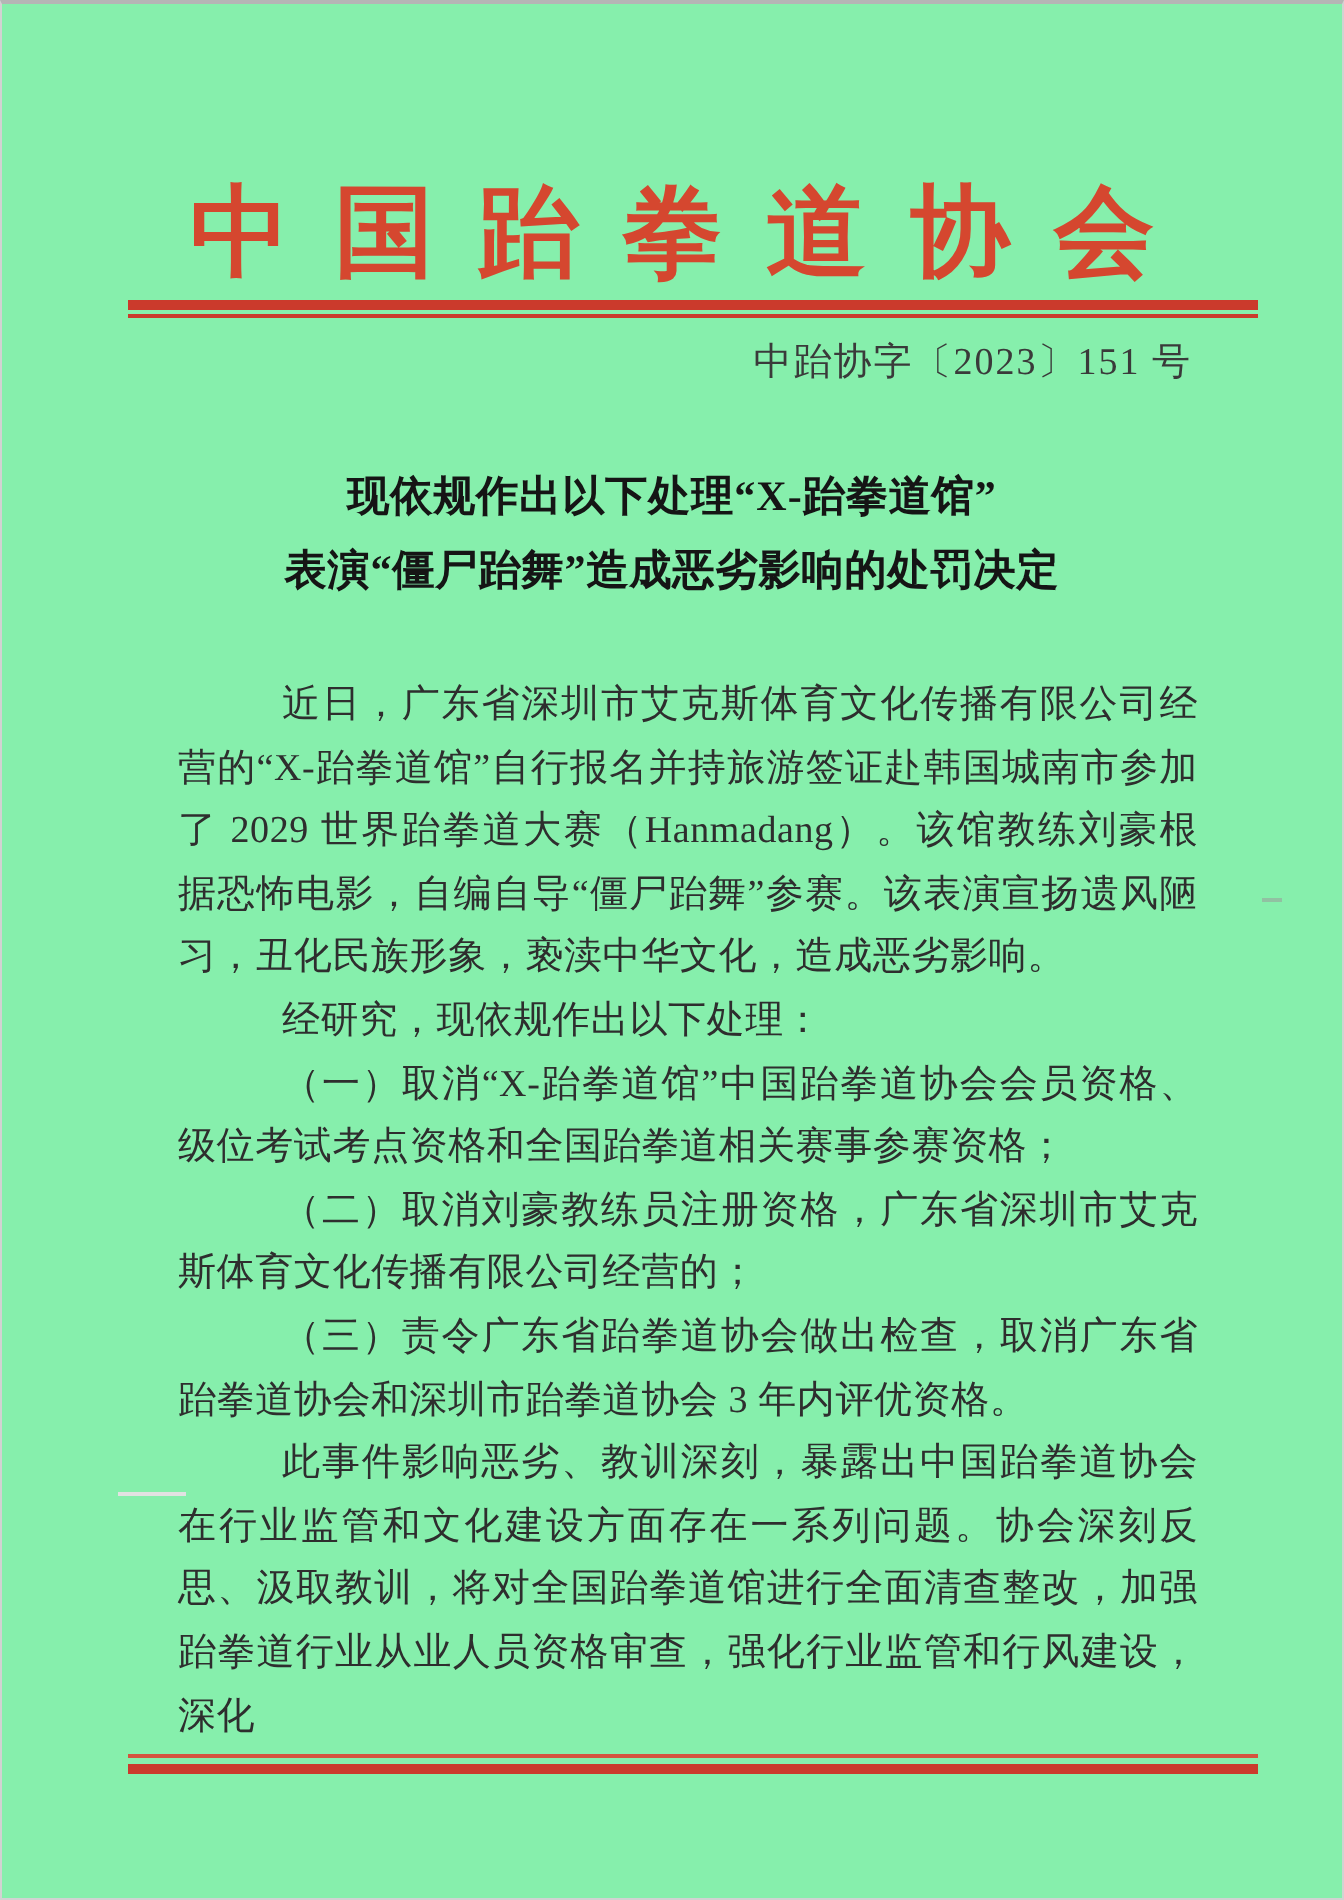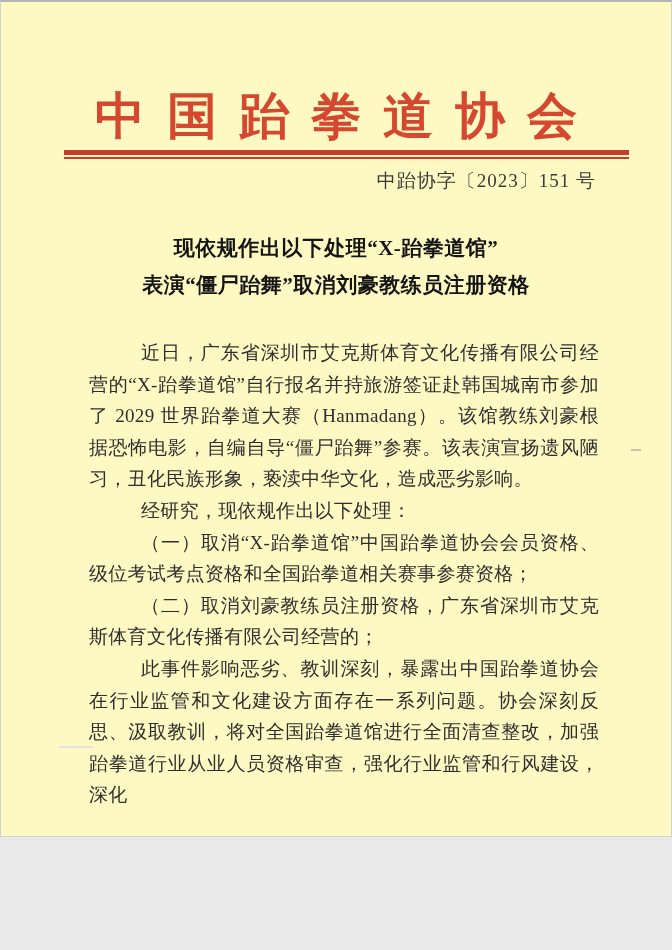--- a/index.html
+++ b/index.html
@@ -4,23 +4,23 @@
 <style>
   html, body {
     margin: 0;
     padding: 0;
     background: #e9e9e9;
     font-family: "Liberation Serif", "DejaVu Serif", serif;
   }
   .page {
     position: relative;
     width: 672px;
-    height: 837px;
+    height: 950px;
     margin: 0;
-    background: #fef9c3;
+    background: #86efac;
     box-sizing: border-box;
     border: 1px solid #d2d2d2;
     border-top: 2px solid #b5b5b5;
     overflow: hidden;
   }
   .org-title {
     position: absolute;
     top: 86px;
     left: 0;
     right: 0;
@@ -113,28 +113,29 @@
 <div class="page">
 
   <h1 class="org-title">中国跆拳道协会</h1>
 
   <div class="rule rule-top"></div>
 
   <div class="doc-number">中跆协字〔2023〕151 号</div>
 
   <h2 class="doc-title">
     <span>现依规作出以下处理“X-跆拳道馆”</span><br>
-    <span>表演“僵尸跆舞”取消刘豪教练员注册资格</span>
+    <span>表演“僵尸跆舞”造成恶劣影响的处罚决定</span>
   </h2>
 
   <div class="doc-body">
     <p>近日，广东省深圳市艾克斯体育文化传播有限公司经营的“X-跆拳道馆”自行报名并持旅游签证赴韩国城南市参加了 2029 世界跆拳道大赛（Hanmadang）。该馆教练刘豪根据恐怖电影，自编自导“僵尸跆舞”参赛。该表演宣扬遗风陋习，丑化民族形象，亵渎中华文化，造成恶劣影响。</p>
     <p>经研究，现依规作出以下处理：</p>
     <p>（一）取消“X-跆拳道馆”中国跆拳道协会会员资格、级位考试考点资格和全国跆拳道相关赛事参赛资格；</p>
     <p>（二）取消刘豪教练员注册资格，广东省深圳市艾克斯体育文化传播有限公司经营的；</p>
+    <p>（三）责令广东省跆拳道协会做出检查，取消广东省跆拳道协会和深圳市跆拳道协会 3 年内评优资格。</p>
     <p>此事件影响恶劣、教训深刻，暴露出中国跆拳道协会在行业监管和文化建设方面存在一系列问题。协会深刻反思、汲取教训，将对全国跆拳道馆进行全面清查整改，加强跆拳道行业从业人员资格审查，强化行业监管和行风建设，深化</p>
   </div>
 
   <div class="artifact-dash"></div>
   <div class="artifact-speck"></div>
 
   <div class="rule rule-bottom"></div>
 
 </div>
 

